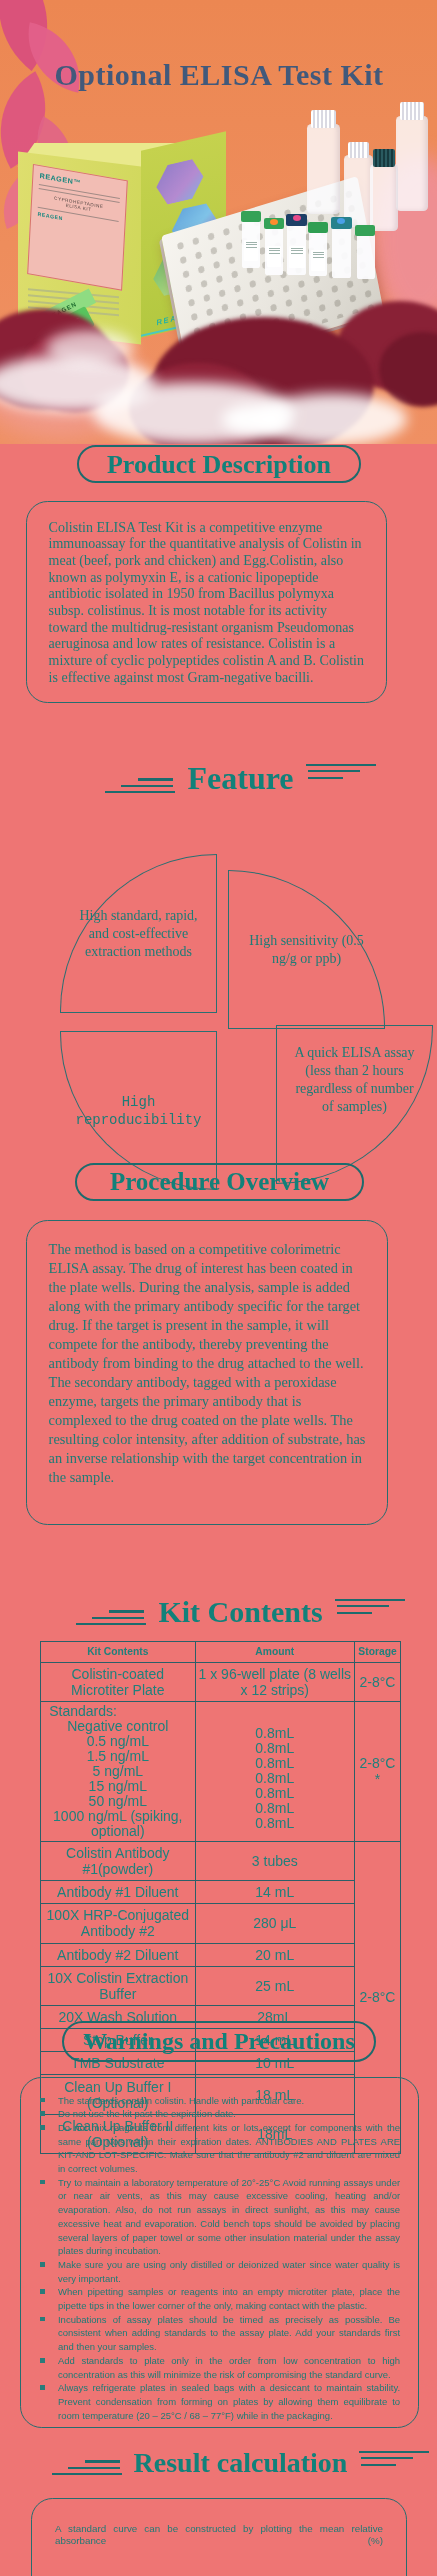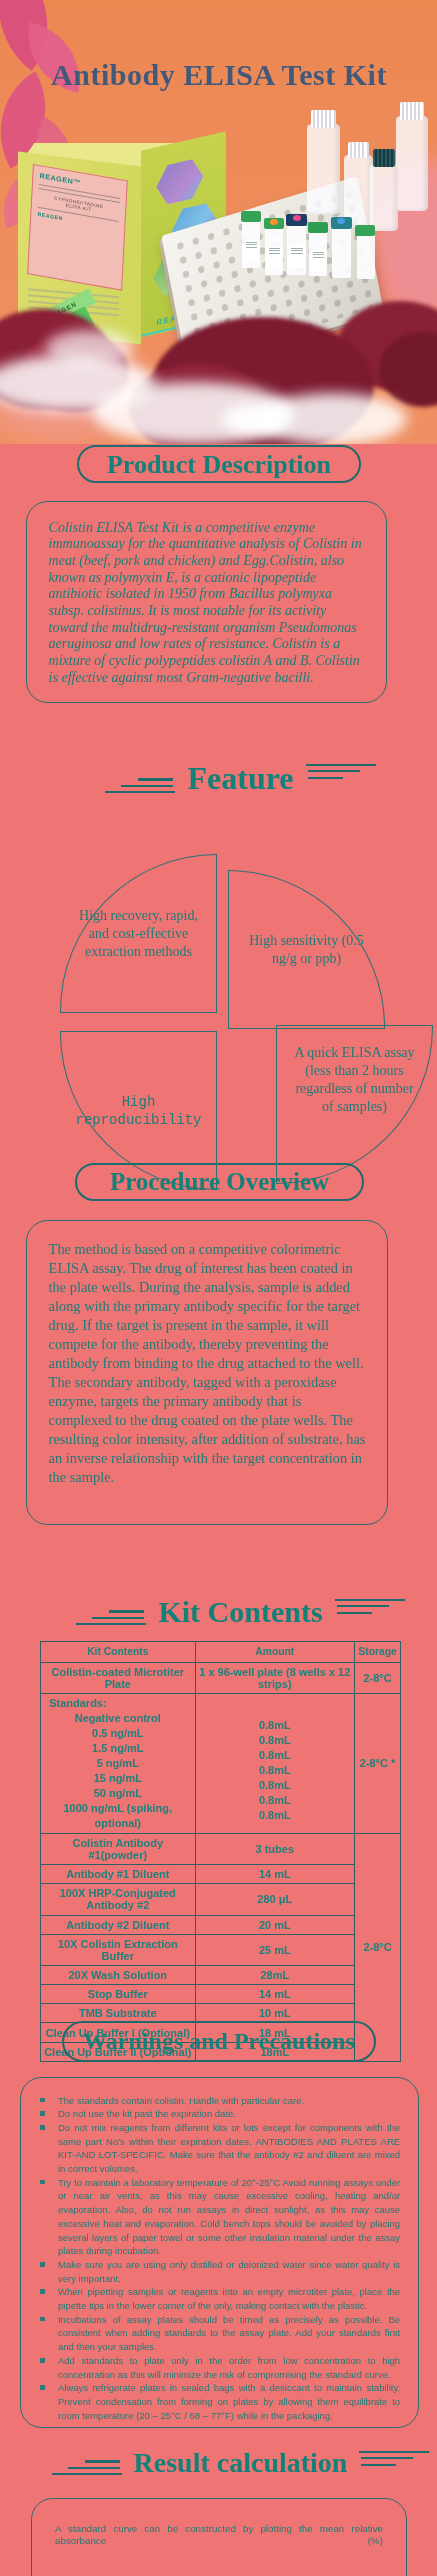--- a/index.html
+++ b/index.html
@@ -92,41 +92,41 @@
   .sl { position:absolute; height:2.1px; background:#1d6b6d; }
   .sl.a1 { width:70px; left:-82px; bottom:4.1px; }
   .sl.a2 { width:52px; left:-66px; bottom:10.3px; }
   .sl.a3 { width:35px;  left:-49px;  bottom:16.5px; }
   .sl.b1 { width:70px; right:-82px; top:4.1px; }
   .sl.b2 { width:52px; right:-66px; top:10.3px; }
   .sl.b3 { width:35px;  right:-49px;  top:16.5px; }
   
   .pd-pill { left:77px; top:445px; width:284px; height:38px; font-size:26px; line-height:35px; }
   .pd-box { left:26px; top:501px; width:361px; height:202px; padding:17.5px 21.6px; }
-  .pd-box p { font-size:14px; line-height:16.7px;font-style:italic; }
+  .pd-box p { font-size:14px; line-height:16.7px; }
   .feat-h { top:760px; }
   .feat-h h2 { font-size:32px; }
   .quads { position:absolute; left:60px; top:854px; width:326px; height:330px; }
   .quad { position:absolute; width:157px; height:159px; border:1.5px solid #2a6f72;
     display:flex; align-items:center; justify-content:center; text-align:center;
     color:#1d7c77; font-size:14px; line-height:18px; padding:10.3px 15.5px; }
   .q-tl { left:0; top:0; border-radius:157px 0 0 0; }
   .q-tr { left:168px; top:16px; border-radius:0 157px 0 0; }
   .q-bl { left:0; top:177px; border-radius:0 0 0 157px;font-family:Liberation Mono, monospace; }
   .q-br { left:168px; top:171px; border-radius:0 0 157px 0; align-items:flex-start; padding-top:17.5px;margin-left:48px; }
   .po-pill { left:75px; top:1163px; width:289px; height:38px; font-size:25px; line-height:34px; }
   .po-box { left:26px; top:1220px; width:362px; height:305px; padding:18.5px 21.6px; }
   .po-box p { font-size:14.4px; line-height:19px; }
   .kc-h { top:1595px; }
   .kc-h h2 { font-size:30px; }
   
   .kc-table { position:absolute; left:40px; top:1641px; width:361px; border-collapse:collapse;
     font-family:"Liberation Sans",sans-serif; color:#20807c; }
   .kc-table td { border:1px solid #2c5f68; text-align:center; vertical-align:middle;
-    font-size:11px; padding:3.1px 2.1px;font-weight:bold; }
+    font-size:14px; padding:3.1px 2.1px; }
   .kc-table .th { font-weight:bold; font-size:10.3px; height:20.6px; }
   .kc-table .c1 { width:155px; }
   .kc-table .c2 { width:160px; }
   .kc-table .c3 { width:46px; }
   .std-cell { padding:2.1px 0 !important; }
   .std-cell div { line-height:15px; }
   .std-label { text-align:left; padding-left:8.2px; }
   .rrow td { height:18px; }
   
   .wp-pill { left:62px; top:2021px; width:314px; height:41px; font-size:24px; line-height:37px; }
@@ -148,21 +148,21 @@
 
   <div class="hero">
     <div class="leaf l1"></div>
     <div class="leaf l2"></div>
     <div class="leaf l3"></div>
     <div class="leaf l4"></div>
     <div class="leaf l5"></div>
     <div class="blob-r"></div>
     <div class="haze-bl"></div>
 
-    <h1 class="hero-title">Antibody ELISA Test Kit</h1>
+    <h1 class="hero-title">Optional ELISA Test Kit</h1>
 
     <div class="kitbox">
       <div class="box-top"></div>
       <div class="box-front">
         <div class="box-label">
           <div class="brand">REAGEN™</div>
           <hr>
             <hr>
           <div class="tiny">CYPROHEPTADINE</div>
           <div class="tiny">ELISA KIT</div>
@@ -250,21 +250,21 @@
 
   <div class="pill pd-pill">Product Description</div>
   <div class="roundbox pd-box">
     <p>Colistin ELISA Test Kit is a competitive enzyme immunoassay for the quantitative analysis of Colistin in meat (beef, pork and chicken) and Egg.Colistin, also known as polymyxin E, is a cationic lipopeptide antibiotic isolated in 1950 from Bacillus polymyxa subsp. colistinus. It is most notable for its activity toward the multidrug-resistant organism Pseudomonas aeruginosa and low rates of resistance. Colistin is a mixture of cyclic polypeptides colistin A and B. Colistin is effective against most Gram-negative bacilli.</p>
   </div>
 
   <div class="sheader feat-h">
     <h2>Feature<span class="sl a1"></span><span class="sl a2"></span><span class="sl a3"></span><span class="sl b1"></span><span class="sl b2"></span><span class="sl b3"></span></h2>
   </div>
   <div class="quads">
-    <div class="quad q-tl">High recovery, rapid, and cost-effective extraction methods</div>
+    <div class="quad q-tl">High standard, rapid, and cost-effective extraction methods</div>
     <div class="quad q-tr">High sensitivity (0.5 ng/g or ppb)</div>
     <div class="quad q-bl">High reproducibility</div>
     <div class="quad q-br">A quick ELISA assay (less than 2 hours regardless of number of samples)</div>
   </div>
 
   <div class="pill po-pill">Procedure Overview</div>
   <div class="roundbox po-box">
     <p>The method is based on a competitive colorimetric ELISA assay. The drug of interest has been coated in the plate wells. During the analysis, sample is added along with the primary antibody specific for the target drug. If the target is present in the sample, it will compete for the antibody, thereby preventing the antibody from binding to the drug attached to the well. The secondary antibody, tagged with a peroxidase enzyme, targets the primary antibody that is complexed to the drug coated on the plate wells. The resulting color intensity, after addition of substrate, has an inverse relationship with the target concentration in the sample.</p>
   </div>
 

